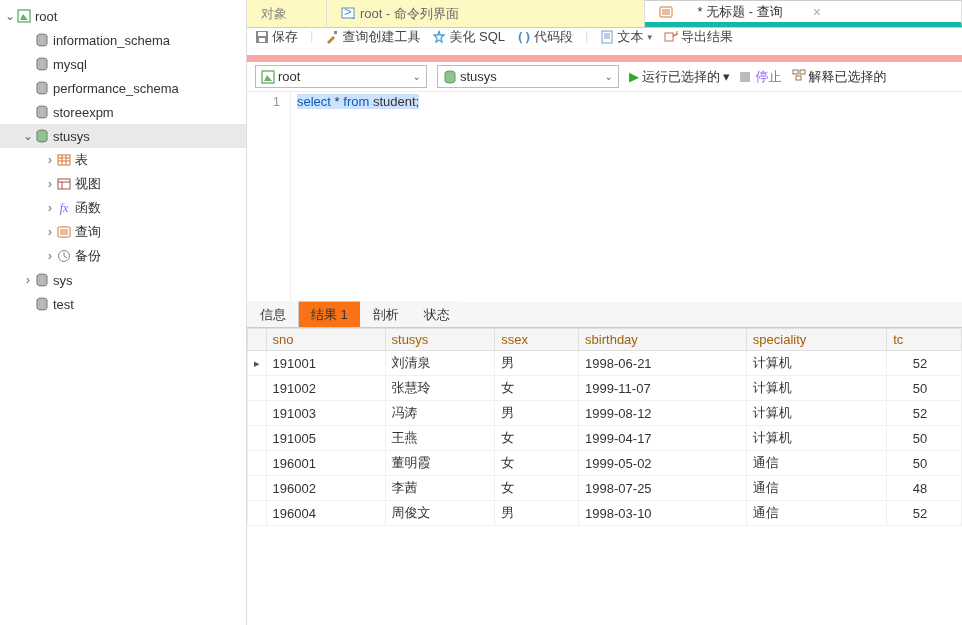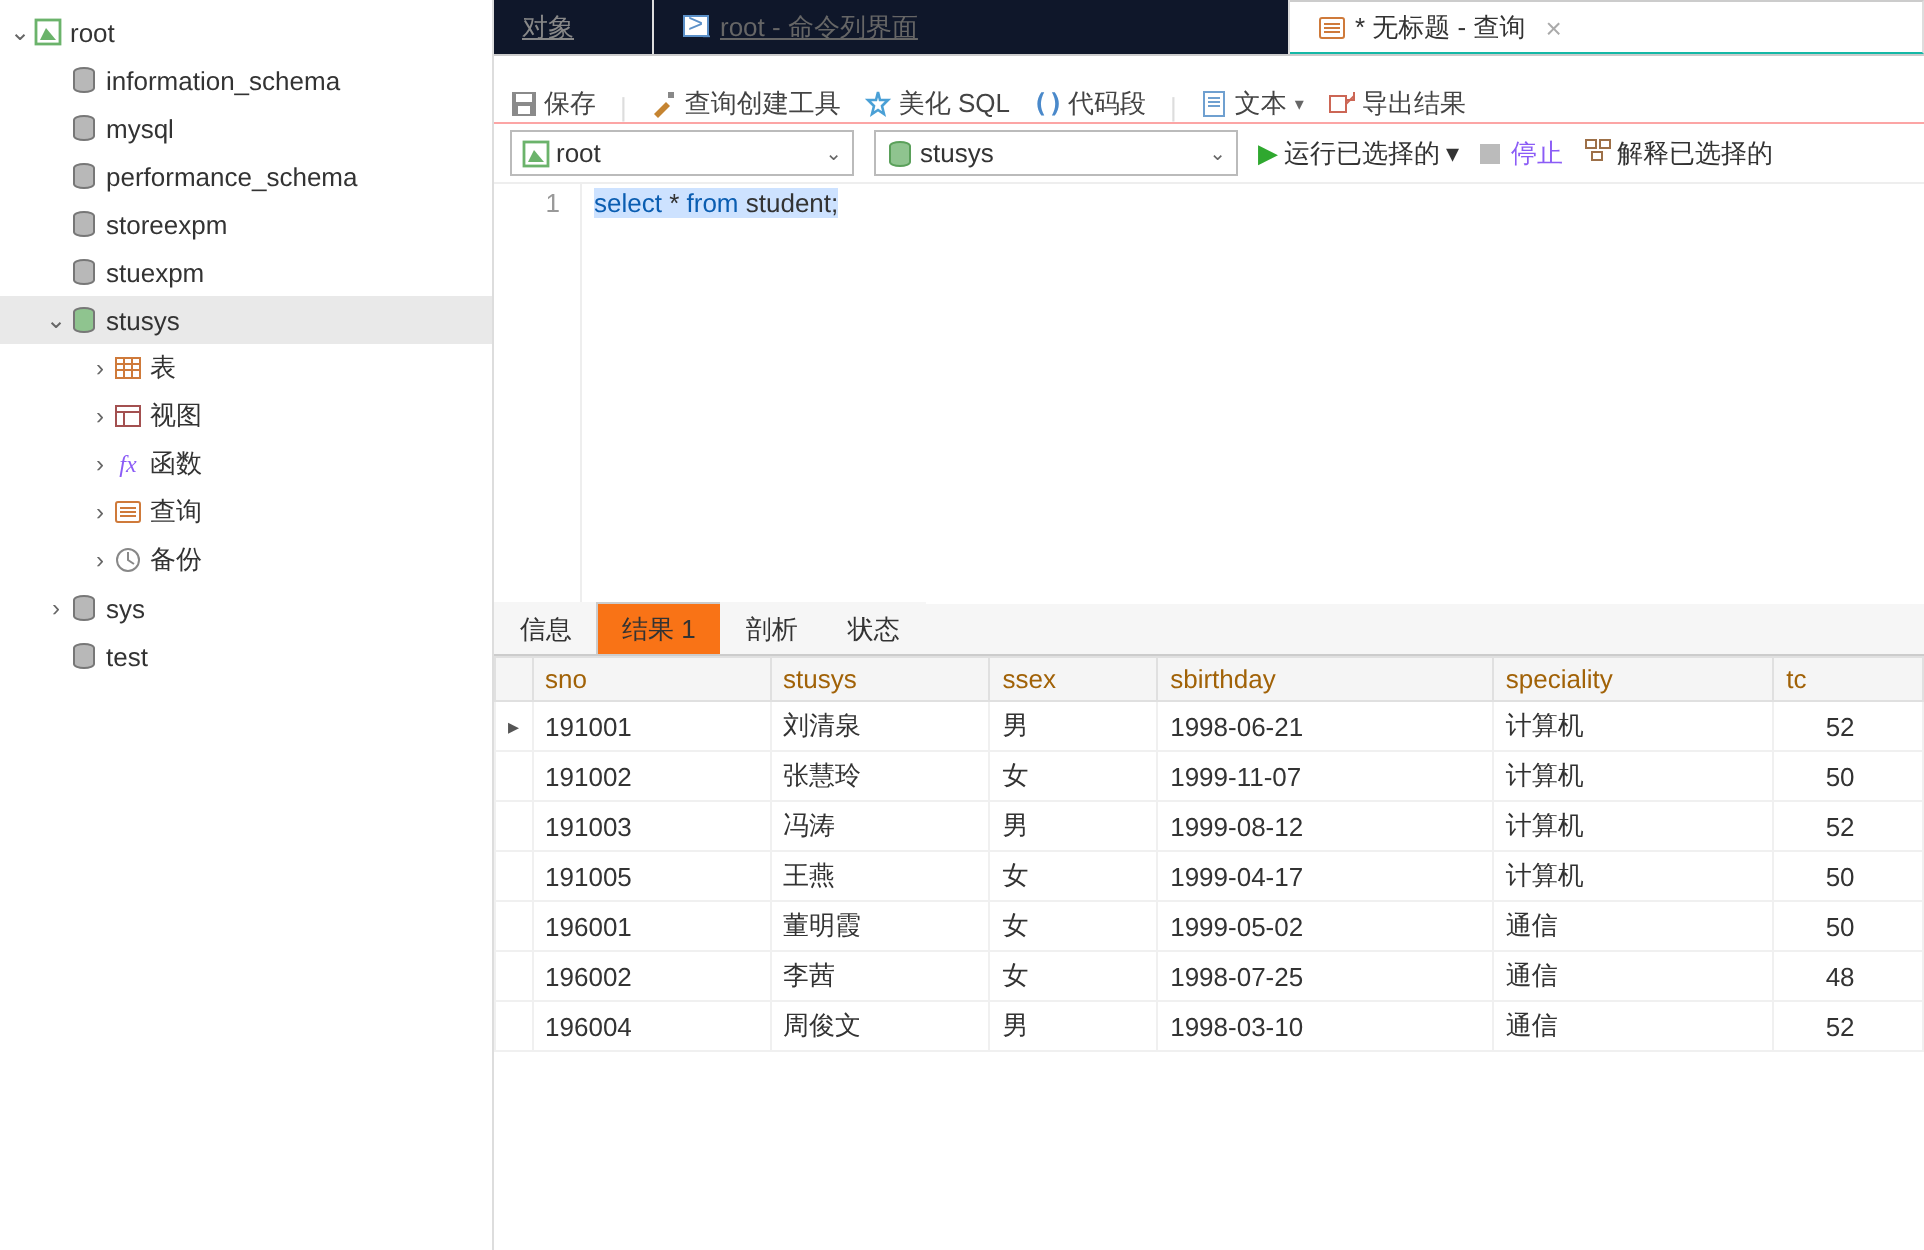--- a/index.html
+++ b/index.html
@@ -21,28 +21,28 @@
     .ico-db svg { width: 14px; height: 14px; }
     .ico-server svg { width: 14px; height: 14px; }
     .ico-fx { font-style: italic; font-family: serif; font-size: 12px; color: #8b5cf6; }
 
     
     .main { flex: 1; display: flex; flex-direction: column; height: 100%; overflow: hidden; }
 
     
     .tabs { display: flex; align-items: center; height: 28px; border-bottom: 1px solid #ccc; background: #f7f7f7; }
     .tab { display: flex; align-items: center; height: 27px; padding: 0 14px; border-right: 1px solid #ddd; background: #fff; cursor: default; }
-    .tab.inactive { background: #0f172a; color: #666; text-decoration: underline; }
+    .tab.inactive { background: #fef9c3; color: #666; }
     .tab.special { color: #888; }
-    .tab.active { background: #fff; border-top: 2px solid #fff; color:#333; border-bottom:1px solid #14b8a6;}
+    .tab.active { background: #fff; border-top: 2px solid #fff; color:#333; border-bottom:5px solid #14b8a6;gap:20px;}
     .tab .tabico { width: 14px; height: 14px; margin-right: 5px; display:inline-flex; align-items:center;}
     .tab .close { margin-left: 10px; color: #aaa; font-size: 14px; }
 
     
-    .toolbar { display: flex; align-items: flex-end; height: 34px; border-bottom: 1px solid #fca5a5; padding: 0 8px; gap: 12px; }
+    .toolbar { display: flex; align-items: flex-start; height: 34px; border-bottom: 7px solid #fca5a5; padding: 0 8px; gap: 12px; }
     .tbtn { display: flex; align-items: center; gap: 3px; cursor: pointer; color:#444; }
     .tbtn .tico { width:14px; height:14px; display:inline-flex; align-items:center; justify-content:center;}
     .tbtn .drop { font-size:9px; color:#666; margin-left:1px;}
 
     
     .selrow { display: flex; align-items: center; height: 30px; padding: 0 8px; gap: 10px; border-bottom: 1px solid #eee;}
     .combo { display: flex; align-items: center; height: 23px; border: 1px solid #bbb; background: #fff; padding: 0 5px; justify-content: space-between; }
     .combo.root { width: 172px; }
     .combo.db { width: 182px; }
     .combo .combo-icon { width:14px; height:14px; display:inline-flex; align-items:center; margin-right:3px;}
@@ -122,30 +122,20 @@
       </div>
       <div class="tree-item level-1">
         <span class="expander"></span>
         <span class="tree-icon ico-db">
           <svg viewBox="0 0 14 14">
             <ellipse cx="7" cy="3" rx="5" ry="2" fill="#b8b8b8" stroke="#777"></ellipse>
             <path d="M2 3 V11 A5 2 0 0 0 12 11 V3" fill="#b8b8b8" stroke="#777"></path>
           </svg>
         </span>
         <span class="tree-label">storeexpm</span>
-      </div>
-      <div class="tree-item level-1">
-        <span class="expander"></span>
-        <span class="tree-icon ico-db">
-          <svg viewBox="0 0 14 14">
-            <ellipse cx="7" cy="3" rx="5" ry="2" fill="#b8b8b8" stroke="#777"></ellipse>
-            <path d="M2 3 V11 A5 2 0 0 0 12 11 V3" fill="#b8b8b8" stroke="#777"></path>
-          </svg>
-        </span>
-        <span class="tree-label">stuexpm</span>
       </div>
       <div class="tree-item level-1 selected">
         <span class="expander">⌄</span>
         <span class="tree-icon ico-db">
           <svg viewBox="0 0 14 14">
             <ellipse cx="7" cy="3" rx="5" ry="2" fill="#8fc48f" stroke="#777"></ellipse>
             <path d="M2 3 V11 A5 2 0 0 0 12 11 V3" fill="#8fc48f" stroke="#777"></path>
           </svg>
         </span>
         <span class="tree-label">stusys</span>

